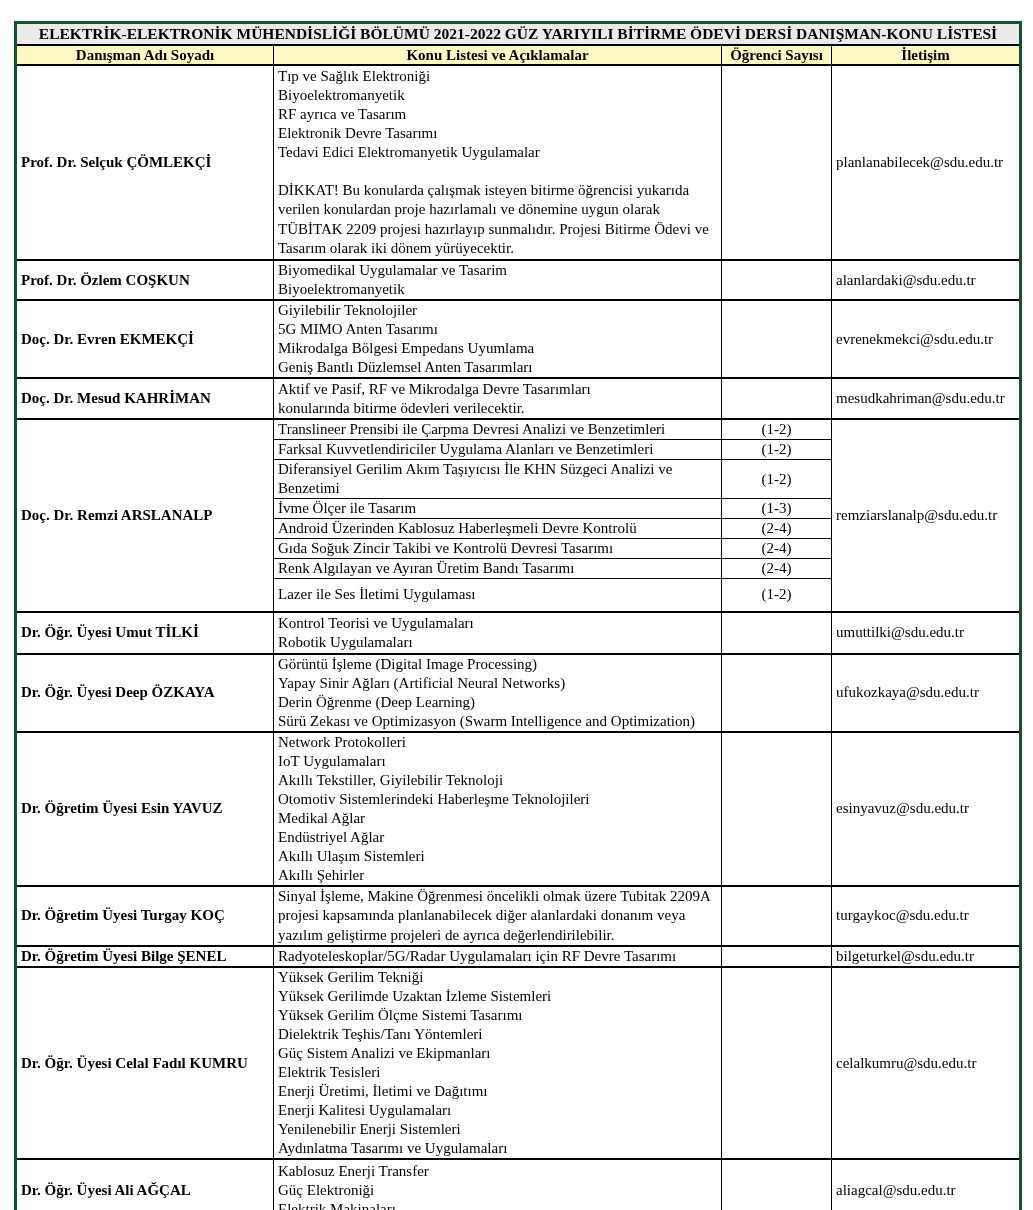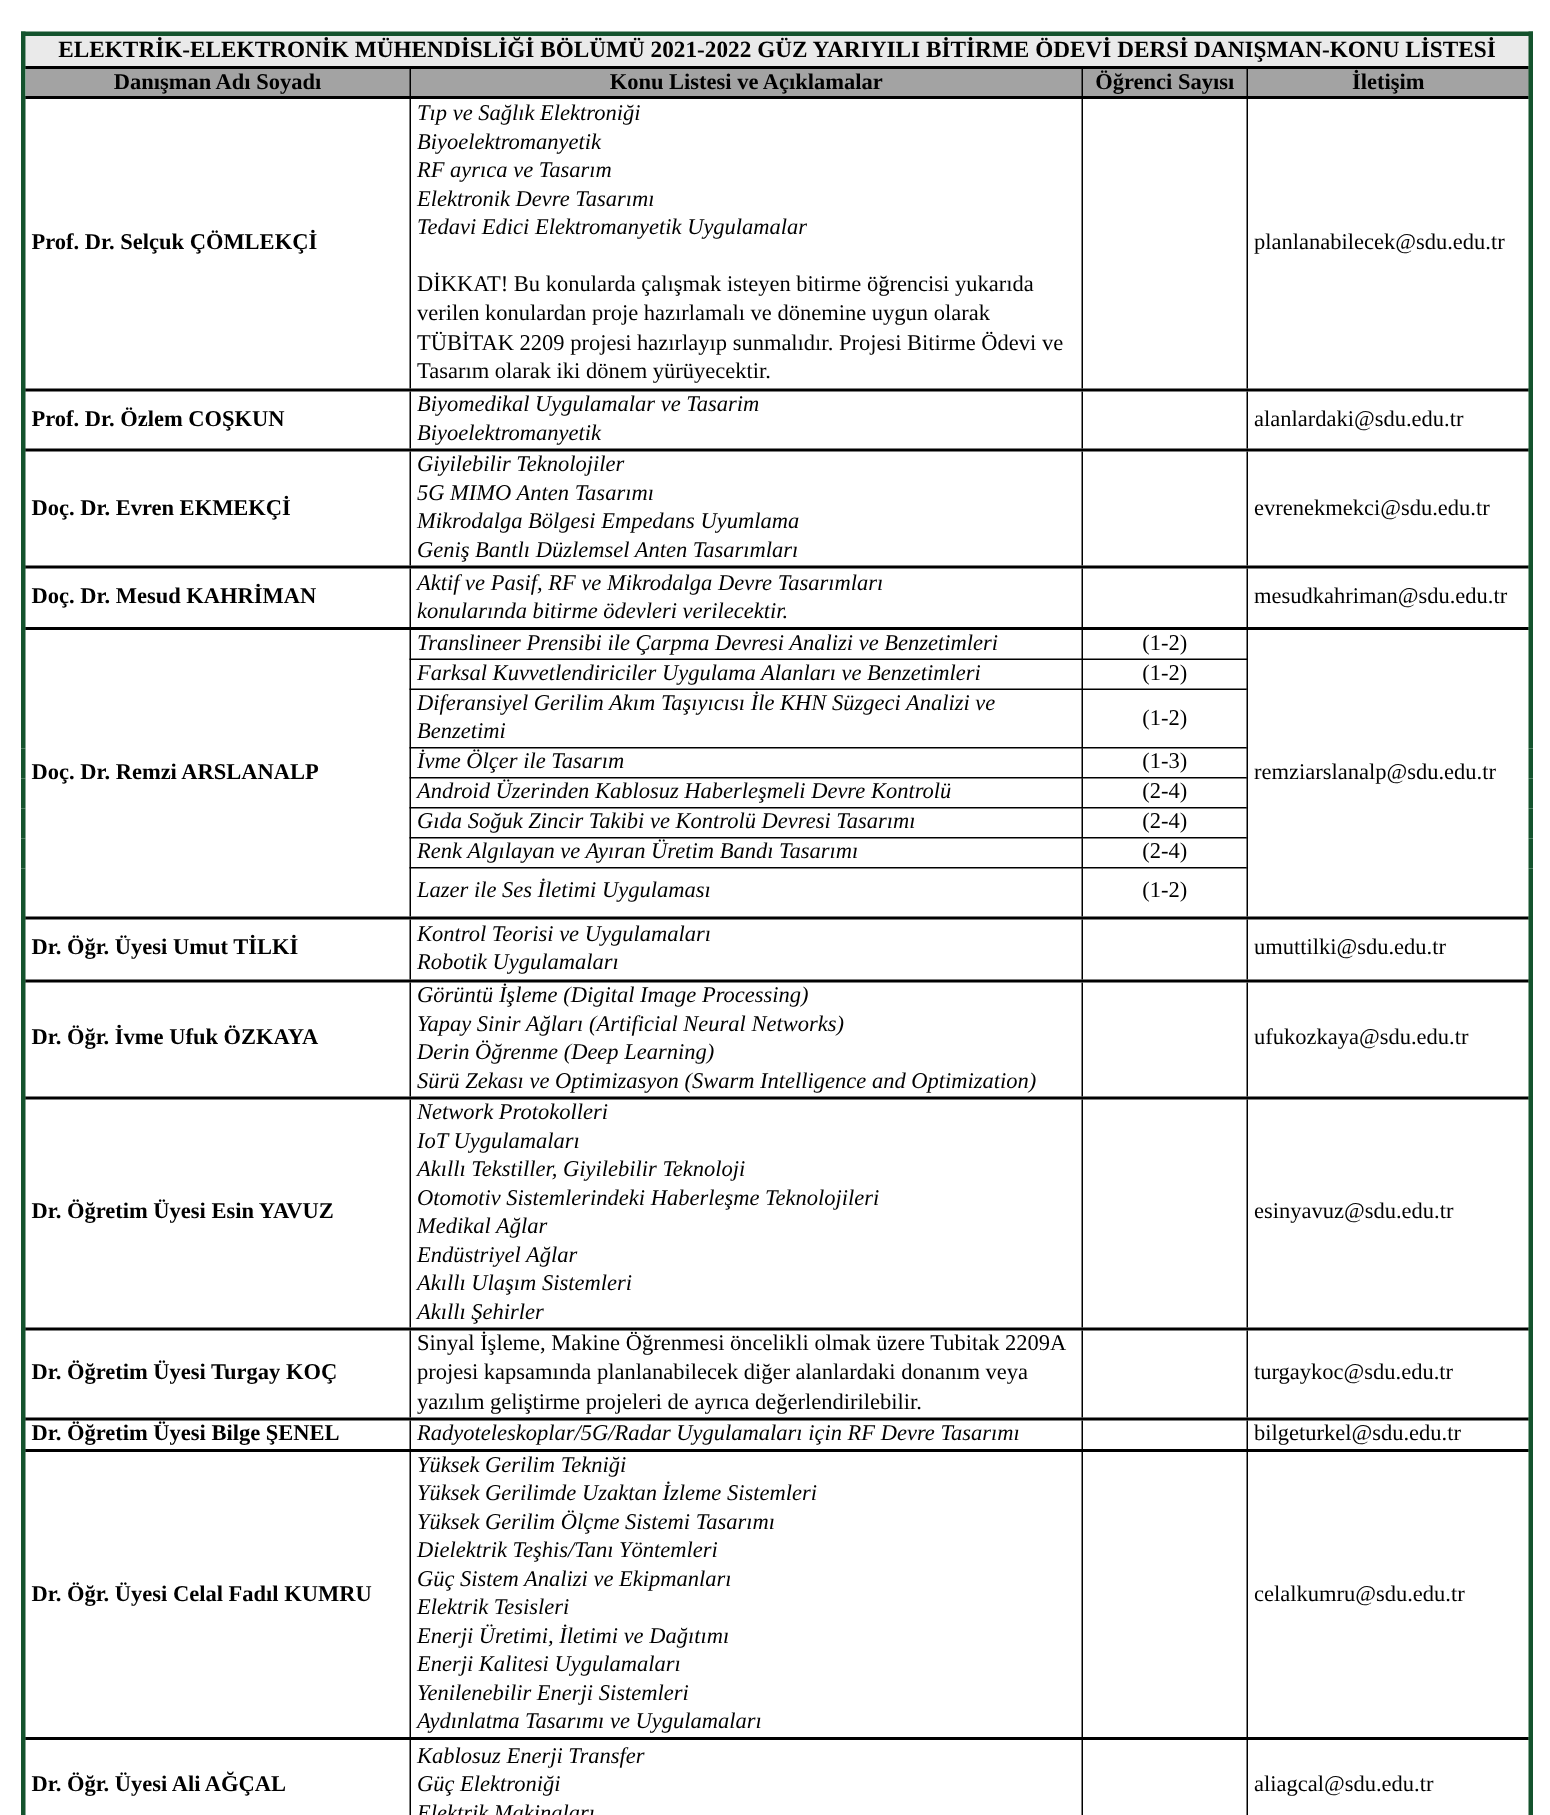--- a/index.html
+++ b/index.html
@@ -25,32 +25,32 @@
   tr.title-row td {
     background: #eaeaea;
     font-weight: bold;
     text-align: center;
     font-size: 15.5px;
     height: 20px;
     border-bottom-width: 2.5px;
     white-space: nowrap;
   }
   tr.header-row th {
-    background: #a3a3a3;
+    background: #fef9c3;
     font-weight: bold;
     text-align: center;
     height: 18px;
     border-bottom-width: 2.5px;
   }
   tr.advisor-start td { border-top-width: 2.5px; }
   td.name { font-weight: bold; }
   td.topics { }
   td.count { text-align: center; }
   td.email { }
-  .line { line-height: 19px; font-style: italic; }
+  .line { line-height: 19px; }
   .spacer { height: 19px; }
   .para { line-height: 19.5px; font-family: Liberation Serif, serif; }
 </style>
 </head>
 <body>
 
 <div class="page">
 <table class="adv">
   <colgroup>
     <col style="width:258px">
@@ -173,21 +173,21 @@
     <td class="name">Dr. Öğr. Üyesi Umut TİLKİ</td>
     <td class="topics">
       <div class="line">Kontrol Teorisi ve Uygulamaları</div>
       <div class="line">Robotik Uygulamaları</div>
     </td>
     <td class="count"></td>
     <td class="email">umuttilki@sdu.edu.tr</td>
   </tr>
 
   <tr class="advisor-start" style="height:74px">
-    <td class="name">Dr. Öğr. İvme Ufuk ÖZKAYA</td>
+    <td class="name">Dr. Öğr. Üyesi Deep ÖZKAYA</td>
     <td class="topics">
       <div class="line">Görüntü İşleme (Digital Image Processing)</div>
       <div class="line">Yapay Sinir Ağları (Artificial Neural Networks)</div>
       <div class="line">Derin Öğrenme (Deep Learning)</div>
       <div class="line">Sürü Zekası ve Optimizasyon (Swarm Intelligence and Optimization)</div>
     </td>
     <td class="count"></td>
     <td class="email">ufukozkaya@sdu.edu.tr</td>
   </tr>
 

